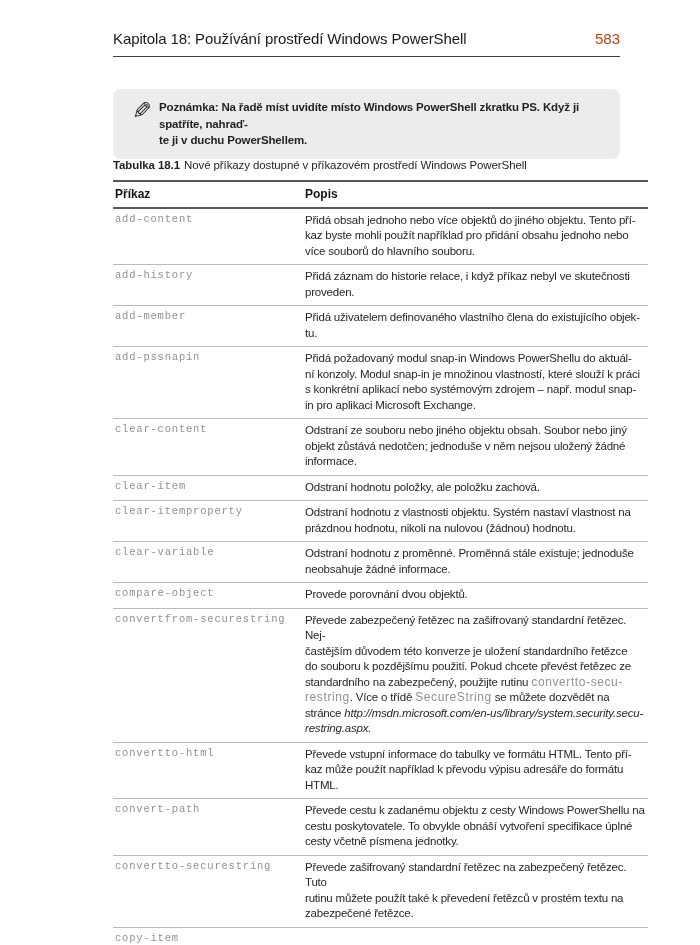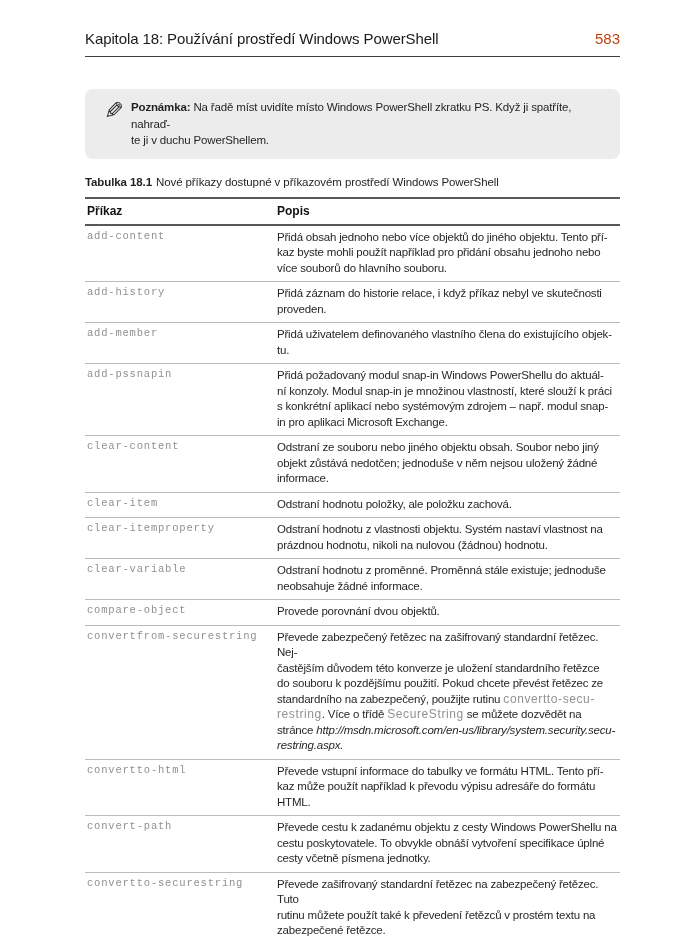--- a/index.html
+++ b/index.html
@@ -7,21 +7,21 @@
   body {
     font-family: "Liberation Sans", sans-serif;
     color: #231f20;
     -webkit-font-smoothing: antialiased;
   }
   .page {
     position: relative;
     width: 700px;
     height: 943px;
     background: #ffffff;
-    padding: 30px 80px 0 85px;
+    padding: 30px 80px 0 113px;
     overflow: hidden;
   }
 
   
   .page-header {
     display: flex;
     justify-content: space-between;
     align-items: baseline;
     border-bottom: 1.5px solid #3f3f41;
     padding-bottom: 9px;
@@ -55,26 +55,26 @@
     transform: scaleX(-1);
     display: inline-block;
     text-align: center;
   }
   .note-text {
     font-size: 11.5px;
     line-height: 16.5px;
     letter-spacing: -0.15px;
     color: #231f20;
     padding-top: 1px;
+    font-weight: bold;
   }
   .note-text strong { margin-right: 3px; }
 
   
   .table-caption {
-    margin-top: 17px;
     font-size: 11.5px;
     letter-spacing: -0.1px;
     color: #231f20;
   }
   .table-caption strong { margin-right: 4px; }
 
   
   table.commands {
     margin-top: 9px;
     width: 535px;

